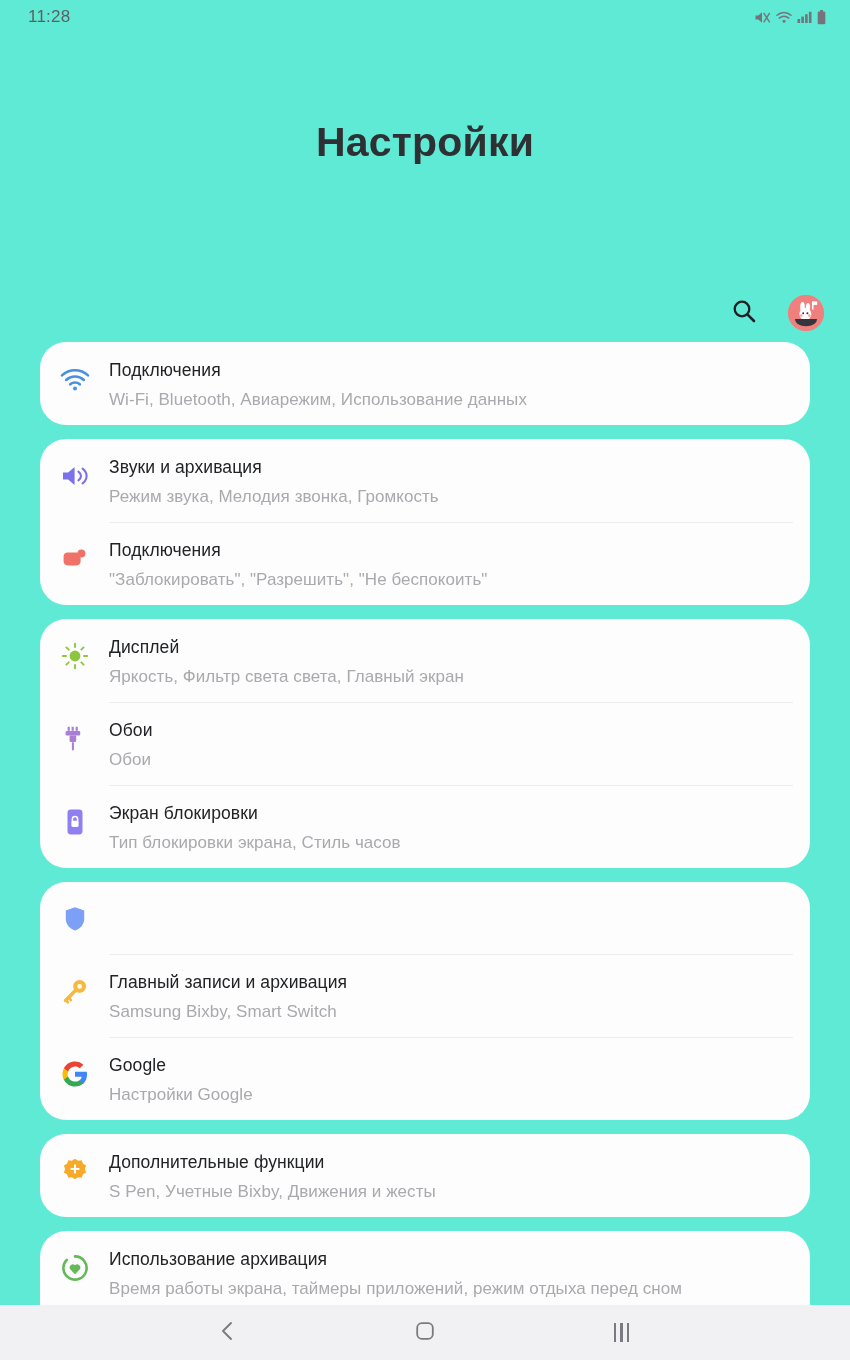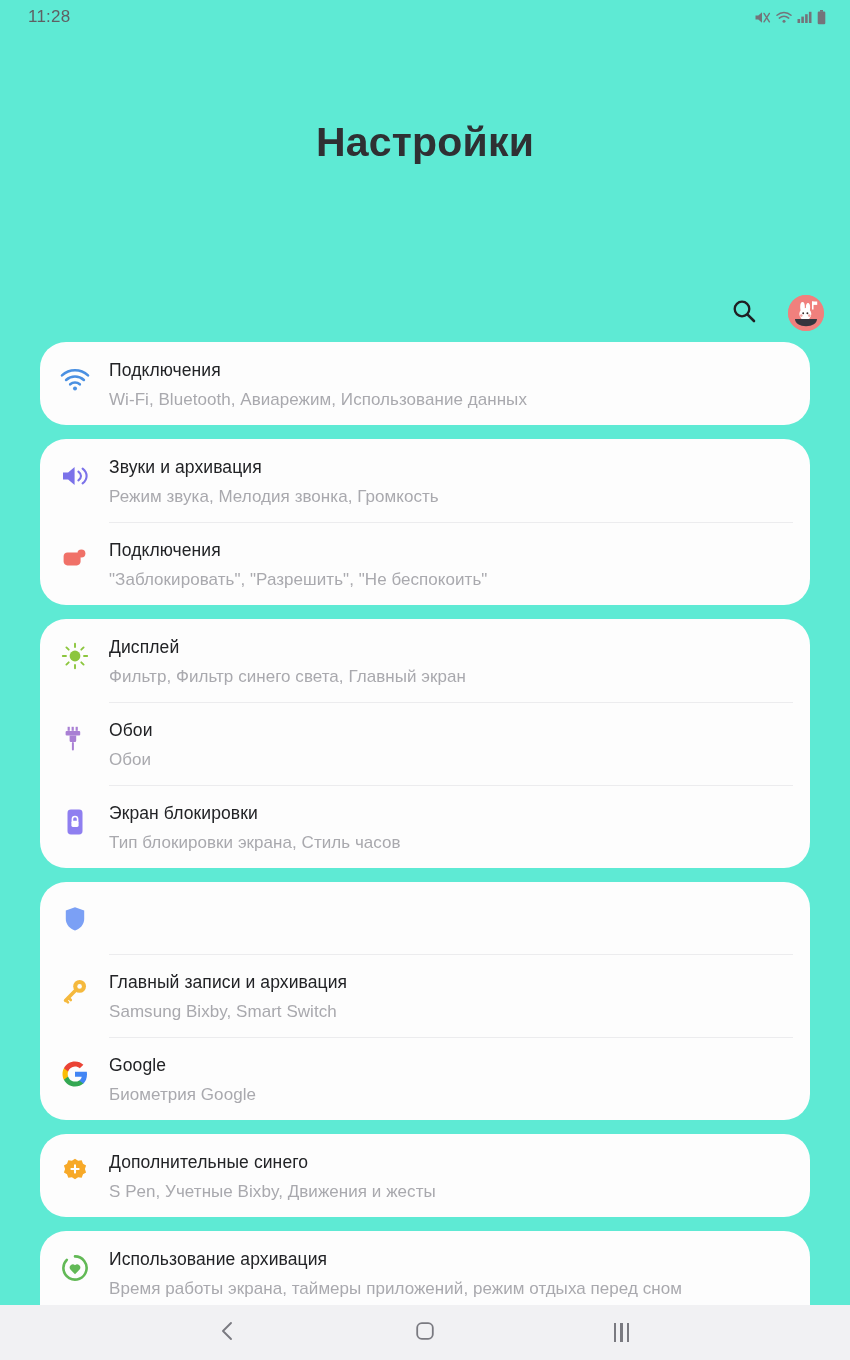--- a/index.html
+++ b/index.html
@@ -231,21 +231,21 @@
           <svg width="30" height="28" viewBox="0 0 30 28">
             <circle cx="15" cy="14" r="5.4" fill="#8cc63e"></circle>
             <g stroke="#8cc63e" stroke-width="1.9" stroke-linecap="round">
               <path d="M15 1.8v3.2M15 23v3.2M2.8 14H6M24 14h3.2"></path>
               <path d="M6.4 5.4l2.3 2.3M21.3 20.3l2.3 2.3M23.6 5.4l-2.3 2.3M8.7 20.3l-2.3 2.3"></path>
             </g>
           </svg>
         </div>
         <div class="txt">
           <div class="t">Дисплей</div>
-          <div class="s">Фильтр, Фильтр синего света, Главный экран</div>
+          <div class="s">Яркость, Фильтр света света, Главный экран</div>
         </div>
       </div>
       <div class="row">
         <div class="ico">
           <svg width="26" height="28" viewBox="0 0 26 28">
             <rect x="5.6" y="1.8" width="2.2" height="4" fill="#a97fd4"></rect>
             <rect x="9.6" y="1.8" width="2.2" height="4" fill="#a97fd4"></rect>
             <rect x="13.6" y="1.8" width="2.2" height="4" fill="#a97fd4"></rect>
             <rect x="3.6" y="6" width="14.6" height="4.4" rx="1" fill="#a97fd4"></rect>
             <path d="M7.6 10.6h6.6v4.8c0 .9-.7 1.6-1.6 1.6h-3.4c-.9 0-1.6-.7-1.6-1.6z" fill="#a97fd4"></path>
@@ -298,35 +298,35 @@
         <div class="ico">
           <svg width="28" height="28" viewBox="0 0 28 28">
             <path d="M26 14.3c0-.9-.1-1.8-.2-2.6H14v5h6.7c-.3 1.6-1.2 2.9-2.5 3.8v3.2h4.1c2.4-2.2 3.7-5.4 3.7-9.4z" fill="#4285f4"></path>
             <path d="M14 26.6c3.4 0 6.2-1.1 8.3-3l-4.1-3.2c-1.1.8-2.6 1.2-4.2 1.2-3.2 0-5.9-2.2-6.9-5.1H2.9v3.3C5 23.9 9.2 26.6 14 26.6z" fill="#34a853"></path>
             <path d="M7.1 16.5c-.2-.8-.4-1.6-.4-2.5s.1-1.7.4-2.5V8.2H2.9C2 10 1.5 11.9 1.5 14s.5 4 1.4 5.8z" fill="#fbbc05"></path>
             <path d="M14 6.4c1.8 0 3.5.6 4.8 1.9l3.6-3.6C20.2 2.6 17.4 1.4 14 1.4 9.2 1.4 5 4.1 2.9 8.2l4.2 3.3c1-2.9 3.7-5.1 6.9-5.1z" fill="#ea4335"></path>
           </svg>
         </div>
         <div class="txt">
           <div class="t">Google</div>
-          <div class="s">Биометрия Google</div>
+          <div class="s">Настройки Google</div>
         </div>
       </div>
     </div>
 
     <div class="card">
       <div class="row">
         <div class="ico">
           <svg width="28" height="28" viewBox="0 0 28 28">
             <path d="M14 1.8l3.1 1.9 3.6-.4 1.3 3.4 3.1 1.9-1.2 3.4 1.2 3.4-3.1 1.9-1.3 3.4-3.6-.4L14 22.2l-3.1-1.9-3.6.4-1.3-3.4-3.1-1.9 1.2-3.4-1.2-3.4 3.1-1.9 1.3-3.4 3.6.4z" fill="#f7a928"></path>
             <path d="M14 8.4v7.2M10.4 12h7.2" stroke="#ffffff" stroke-width="2.1" stroke-linecap="round"></path>
           </svg>
         </div>
         <div class="txt">
-          <div class="t">Дополнительные синего</div>
+          <div class="t">Дополнительные функции</div>
           <div class="s">S Pen, Учетные Bixby, Движения и жесты</div>
         </div>
       </div>
     </div>
 
     <div class="card">
       <div class="row">
         <div class="ico">
           <svg width="30" height="30" viewBox="0 0 30 30">
             <path d="M15 3.4a11.6 11.6 0 11-8.2 3.4" stroke="#62b956" stroke-width="2.6" fill="none" stroke-linecap="round"></path>

